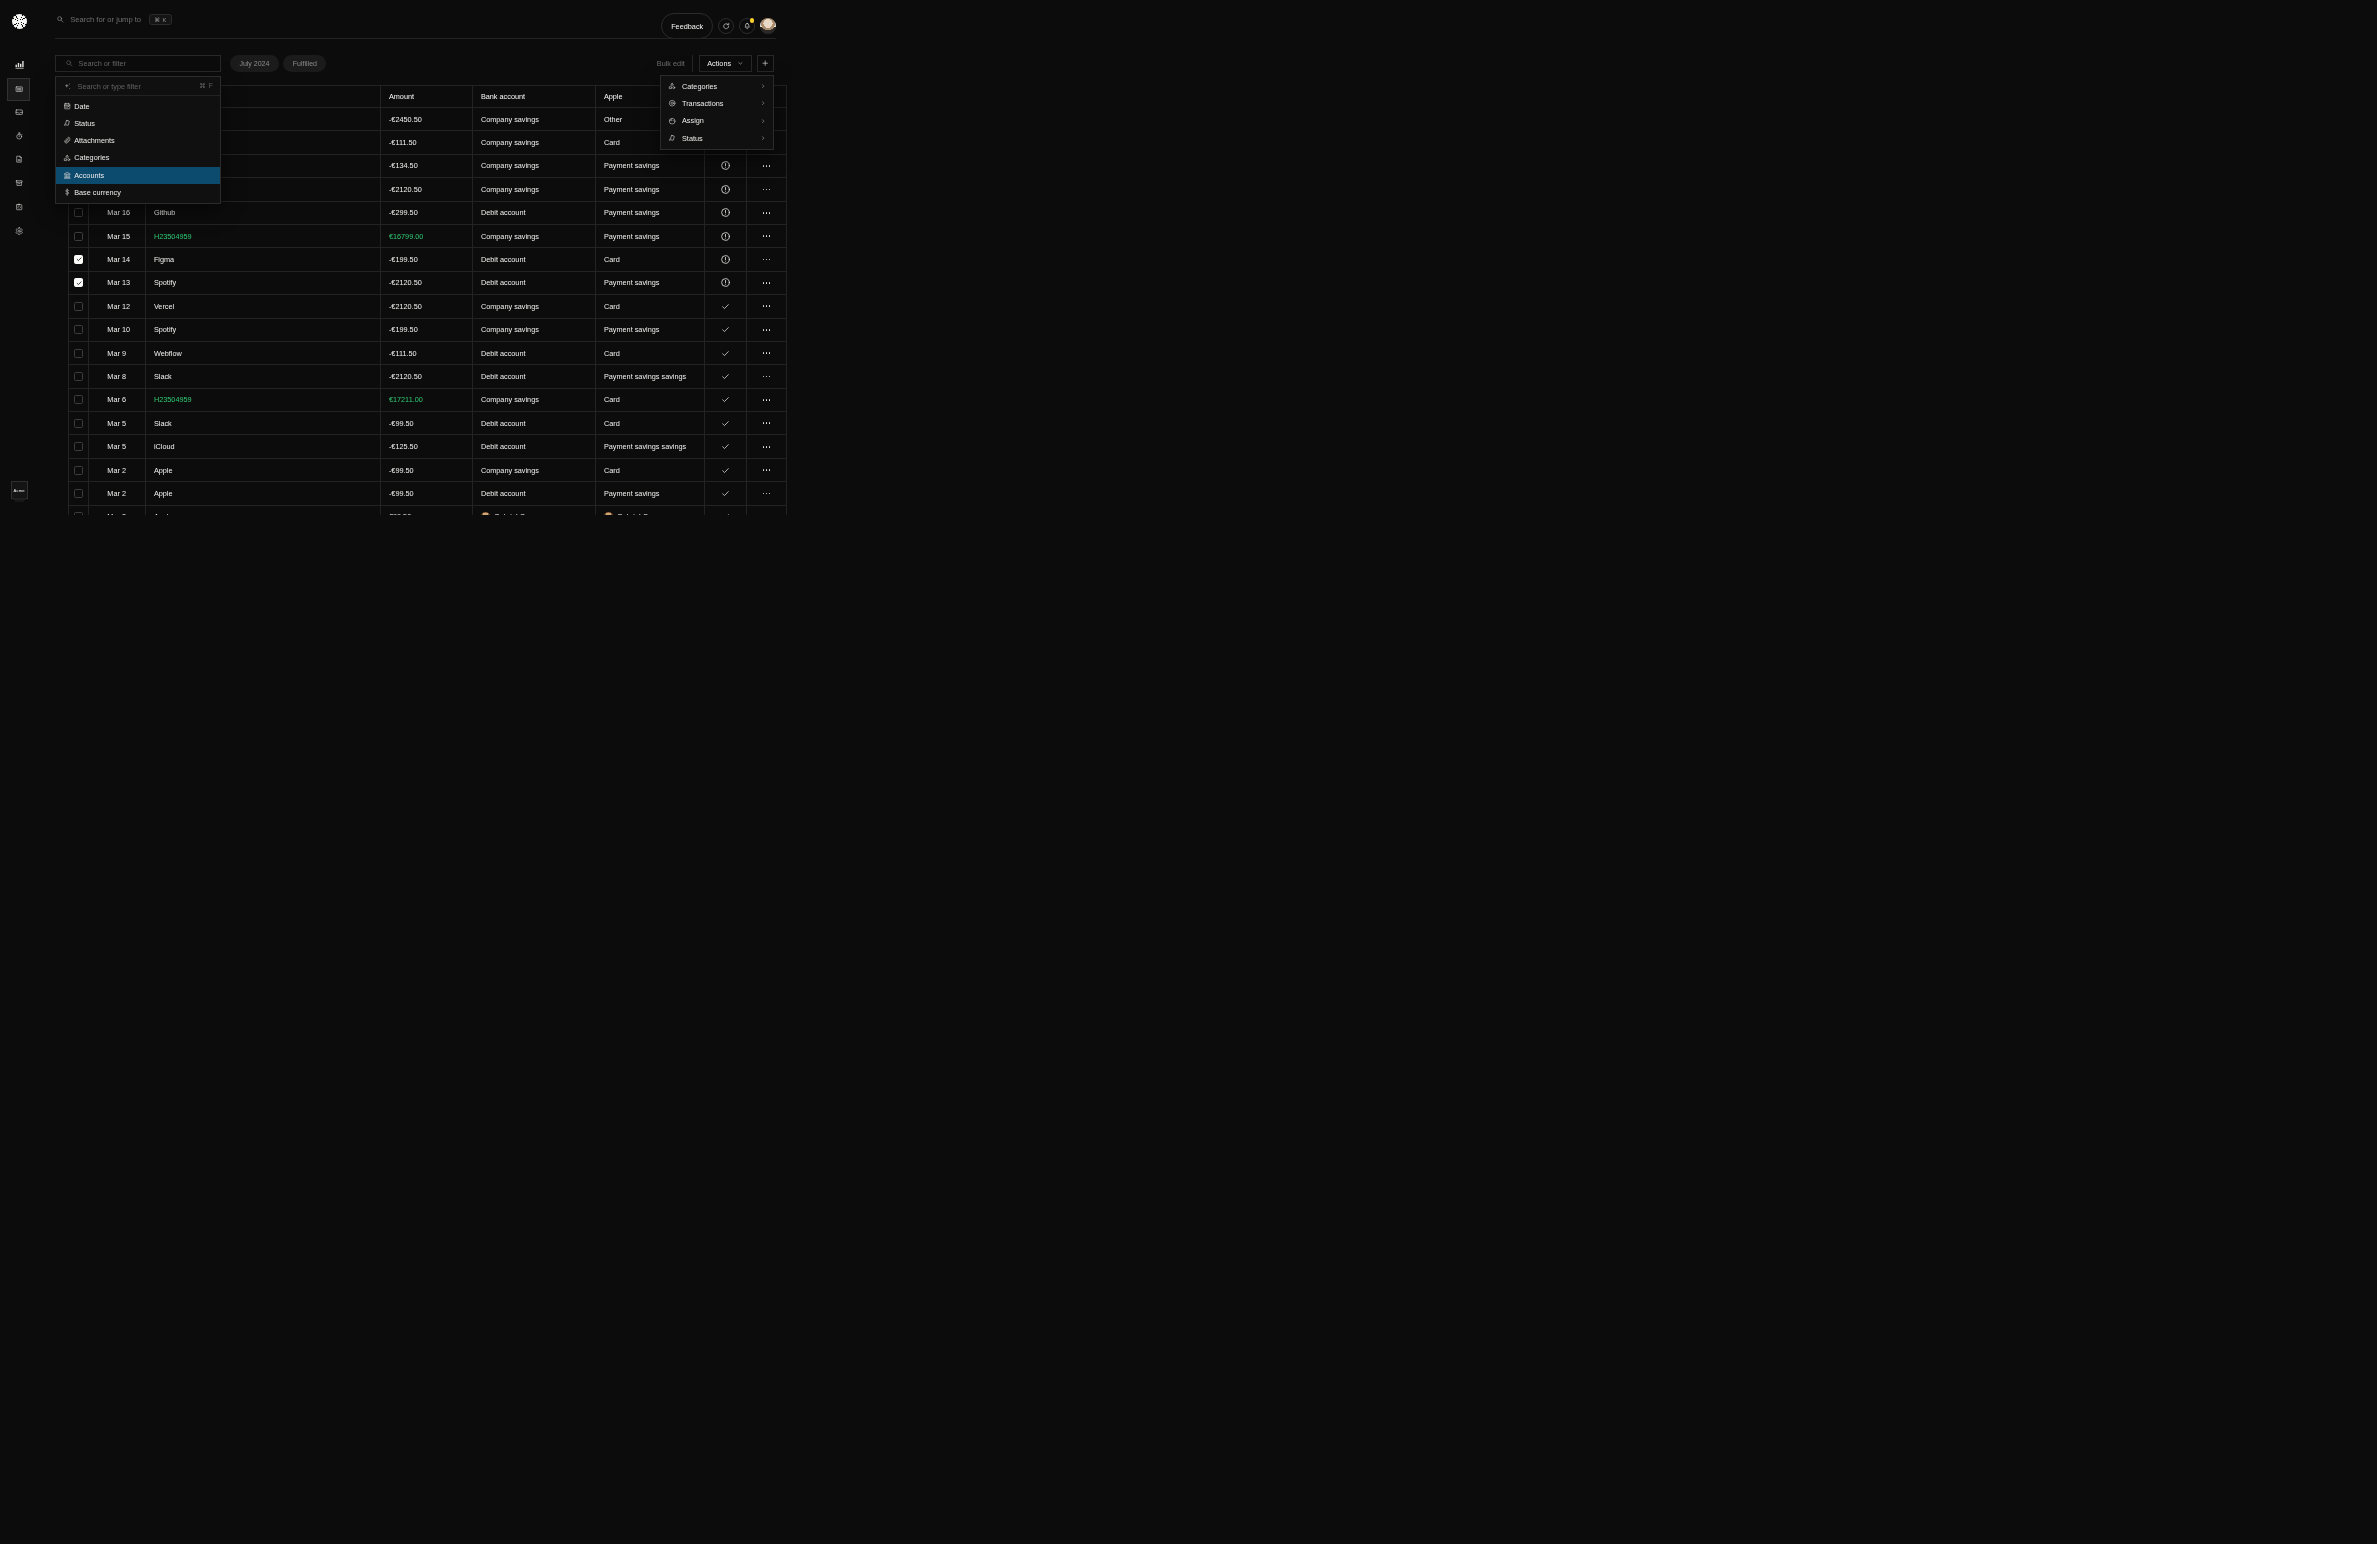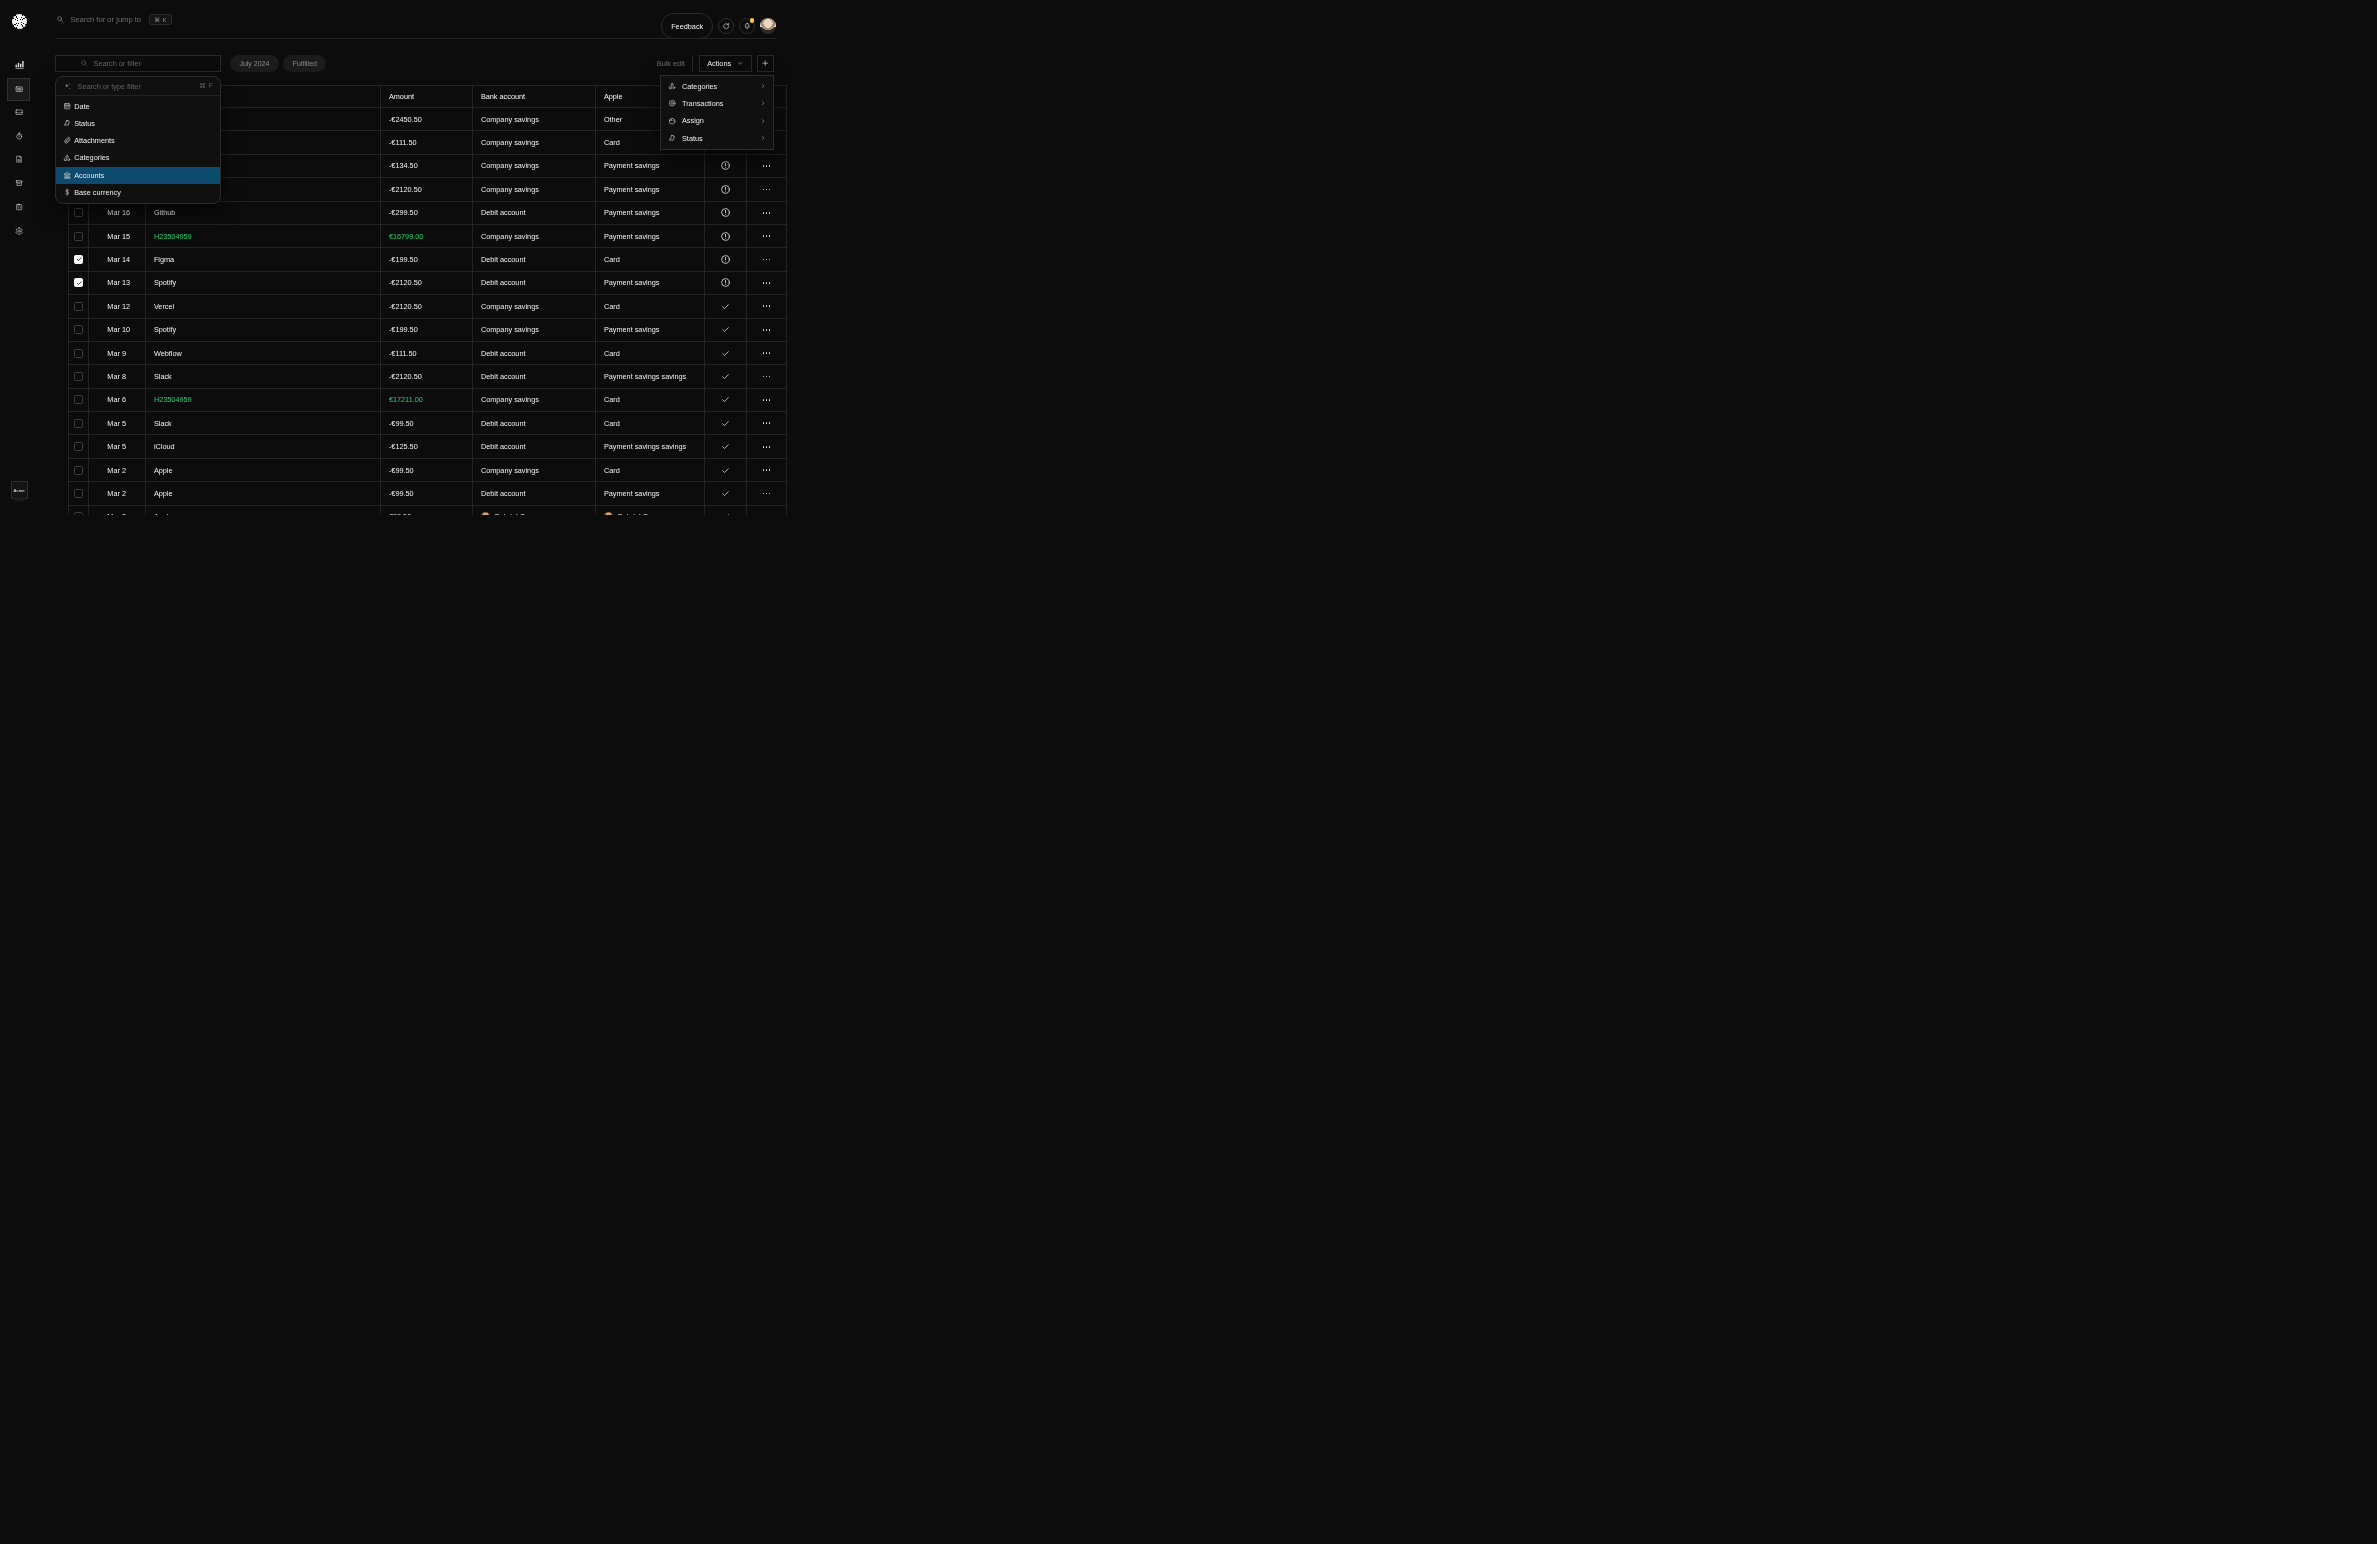--- a/index.html
+++ b/index.html
@@ -51,21 +51,21 @@
     position:absolute; left:10.5px; top:481px; width:17.3px; height:18px; background:#141414;
     border:0.5px solid #2f2f2f; display:flex; align-items:center; justify-content:center;
     font-size:4.2px; color:#f5f5f3; cursor:pointer; letter-spacing:0.1px;
   }
   .ws-stack1 { position:absolute; left:13px; top:498px; width:12.6px; height:1.8px; background:#1e1e1e; }
   .ws-stack2 { position:absolute; left:14.7px; top:500px; width:9.4px; height:1.6px; background:#171717; }
 
   
   .filter-input {
     position:absolute; left:55px; top:55px; width:166px; height:17.3px; border:0.5px solid #282828;
-    display:flex; align-items:center; gap:5.2px; padding:0 24px; color:#666; font-size:7.3px; cursor:text;
+    display:flex; align-items:center; gap:5.2px; padding:0 9px; color:#666; font-size:7.3px; cursor:text;
     background:transparent;
   }
   .chips { position:absolute; left:230px; top:55px; display:flex; gap:4.7px; }
   .chip {
     height:17.3px; padding:0 9.4px; border-radius:5241px; background:#1b1b1b; color:#8c8c8c;
     font-size:7px; display:flex; align-items:center; cursor:pointer;
   }
   .toolbar-right { position:absolute; right:18px; top:55px; display:flex; align-items:center; }
   .bulk-edit { color:#6d6d6d; font-size:7.3px; margin-right:6.8px; cursor:default; }
   .tb-divider { width:0.5px; height:17.3px; background:#262626; margin-right:6.8px; }
@@ -110,21 +110,21 @@
   .status-ic { color:#f0f0ee; }
 
   .cell-user { display:flex; align-items:center; gap:4.2px; }
   .avatar-s {
     width:9px; height:9px; border-radius:50%; flex-shrink:0;
     background:radial-gradient(circle at 50% 38%, #cfa678 0 40%, #8a5a30 41% 75%, #4c3018 76%);
   }
 
   
   .panel { background:#101010; border:0.5px solid #2b2b2b; box-shadow:0 7.3px 18px rgba(0,0,0,.55); z-index:20; position:absolute; }
-  .filter-menu { left:55px; top:76px; width:166px;border-radius:8px; }
+  .filter-menu { left:55px; top:76px; width:166px; }
   .fm-head { height:19.4px; display:flex; align-items:center; gap:5.8px; padding:0 6.8px; border-bottom:0.5px solid #222; }
   .fm-head .ph { flex:1; color:#616161; font-size:7.3px; }
   .fm-head .spark { color:#8d8d8d; }
   .fm-kbd { color:#616161; font-size:6.6px; letter-spacing:0.5px; }
   .fm-list { padding:1px 0 1.6px; }
   .fm-item { height:17.3px; display:flex; align-items:center; gap:3px; padding:0 6.8px; font-size:7.3px; color:#ececea; cursor:pointer; }
   .fm-item .mi { color:#dcdcda; }
   .fm-item.hl { background:#0c4a6e; }
 
   .actions-menu { left:660px; top:75px; width:114px; padding:1.6px 0 2.6px; }

